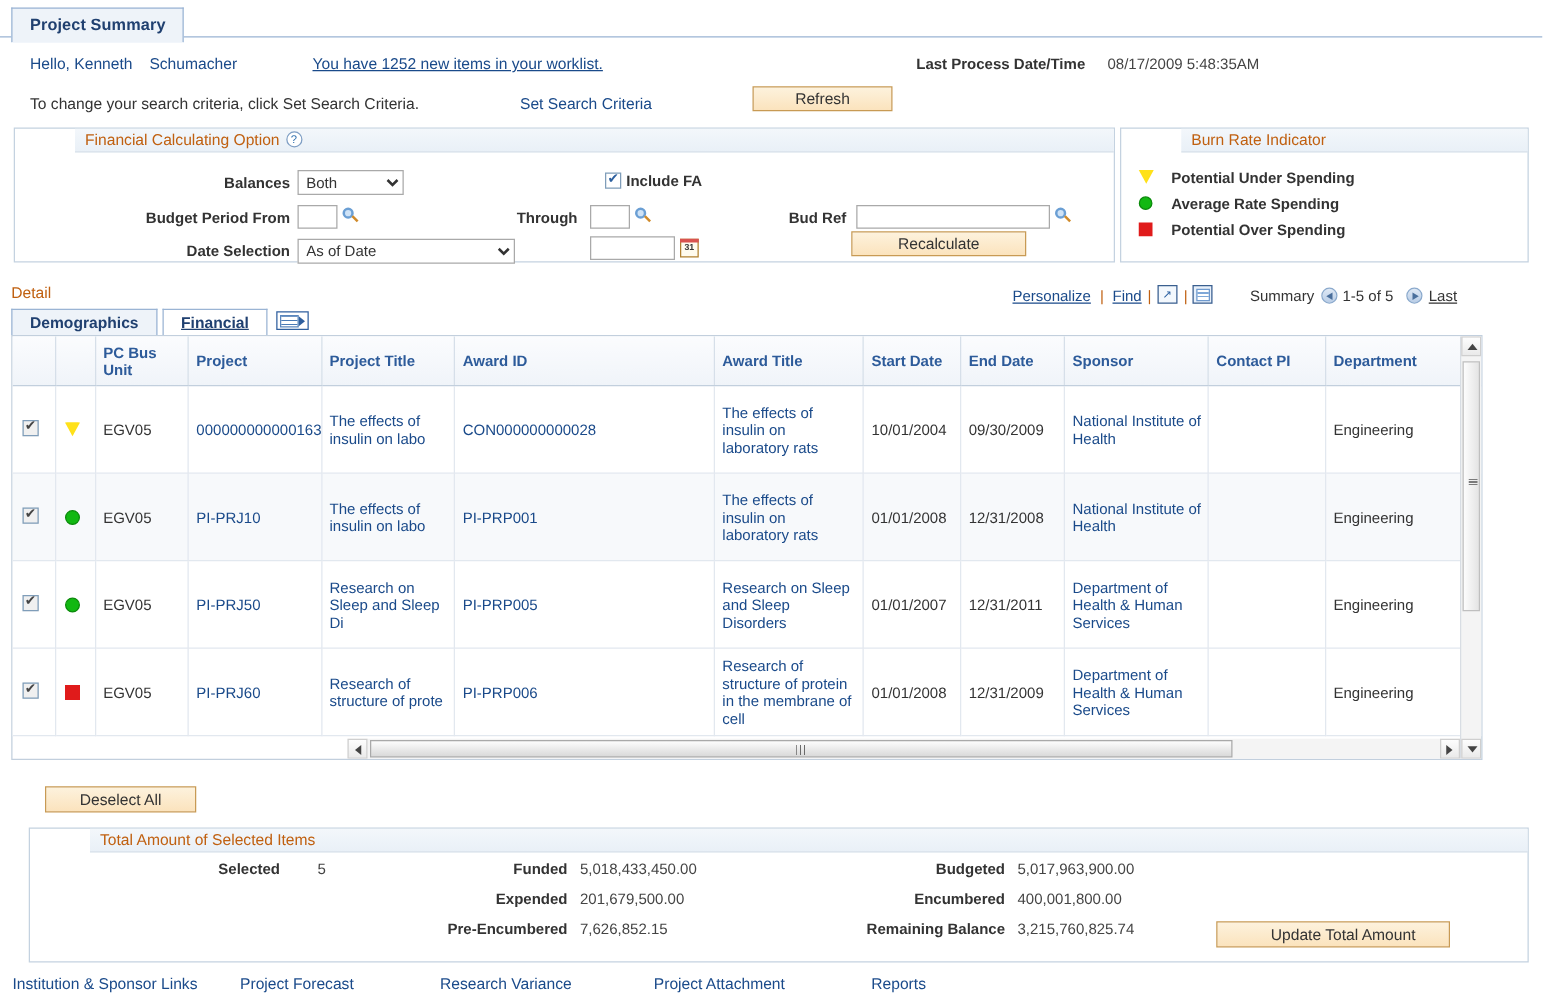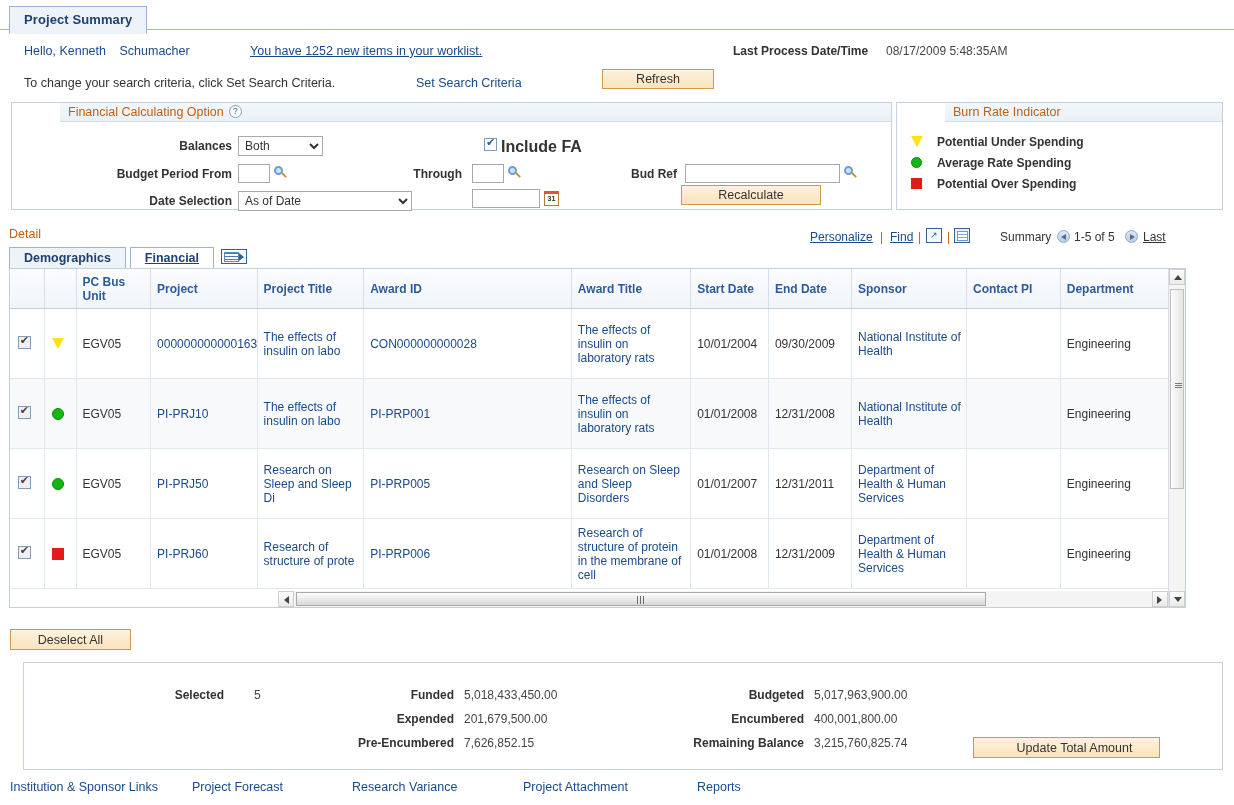--- a/index.html
+++ b/index.html
@@ -45,21 +45,21 @@
     border: 1px solid #c89a54;
     color: #333;
     font-family: "Liberation Sans", sans-serif;
     font-size: 12.5px;
     text-align: center;
     cursor: pointer;
     padding: 0;
   }
   #refresh-button { position: absolute; left: 602px; top: 69px; width: 112px; height: 20px; }
   #recalculate-button { position: absolute; left: 681px; top: 185px; width: 140px; height: 20px; }
-  #deselect-all-button { position: absolute; left: 10px; top: 629px; width: 121px; height: 21px; }
+  #deselect-all-button { position: absolute; left: 36px; top: 629px; width: 121px; height: 21px; }
   #update-total-button { position: absolute; left: 973px; top: 737px; width: 187px; height: 21px; padding-left: 16px; }
 
   
   .group { position: absolute; border: 1px solid #c4d2e0; background: #ffffff; padding-left: 48px; }
   .group > .ghead {
     height: 19px; line-height: 19px;
     background: linear-gradient(#f3f7fb, #e9f0f7);
     border-bottom: 1px solid #d2dde8;
     padding-left: 8px;
     color: #c06010; font-size: 12.5px;
@@ -106,21 +106,21 @@
     background: #d9534f;
   }
   .cbox {
     position: absolute; width: 13px; height: 13px; border: 1px solid #7f9db9;
     background: #ffffff;
   }
   .cbox.checked::after {
     content: "\2714"; position: absolute; left: 1px; top: -3px;
     font-size: 11px; color: #2c5f9e;
   }
-  .cb-label { position: absolute; font-size: 16px; font-weight: bold; color: #333; }
+  .cb-label { position: absolute; font-size: 12px; font-weight: bold; color: #333; }
 
   
   .legend-row { position: absolute; left: 14px; font-size: 12px; font-weight: bold; color: #333; }
   .legend-row .lbl { margin-left: 26px; }
   .ind { position: absolute; left: 0; top: 1px; width: 12px; height: 12px; }
   .ind-under {
     width: 0; height: 0; border-left: 6px solid transparent; border-right: 6px solid transparent;
     border-top: 11px solid #ffe11a;
   }
   .ind-under::after {
@@ -477,20 +477,21 @@
         </div>
       <div class="sbtn rt">
           <span class="a"></span>
         </div>
     </div>
   </div>
 
   <button class="psbtn" id="deselect-all-button">Deselect All</button>
 
   <div class="group" id="total-amount-group">
+    <div class="ghead">Total Amount of Selected Items</div>
 
     <div class="tlabel" style="left:100px; top:25px; width:100px;">Selected</div>
     <div class="tvalue" style="left:230px; top:25px; width:30px; text-align:left;">5</div>
 
     <div class="tlabel" style="left:320px; top:25px; width:110px;">Funded</div>
     <div class="tvalue" style="left:440px; top:25px; width:147px;">5,018,433,450.00</div>
 
     <div class="tlabel" style="left:320px; top:49px; width:110px;">Expended</div>
     <div class="tvalue" style="left:440px; top:49px; width:147px;">201,679,500.00</div>
 

